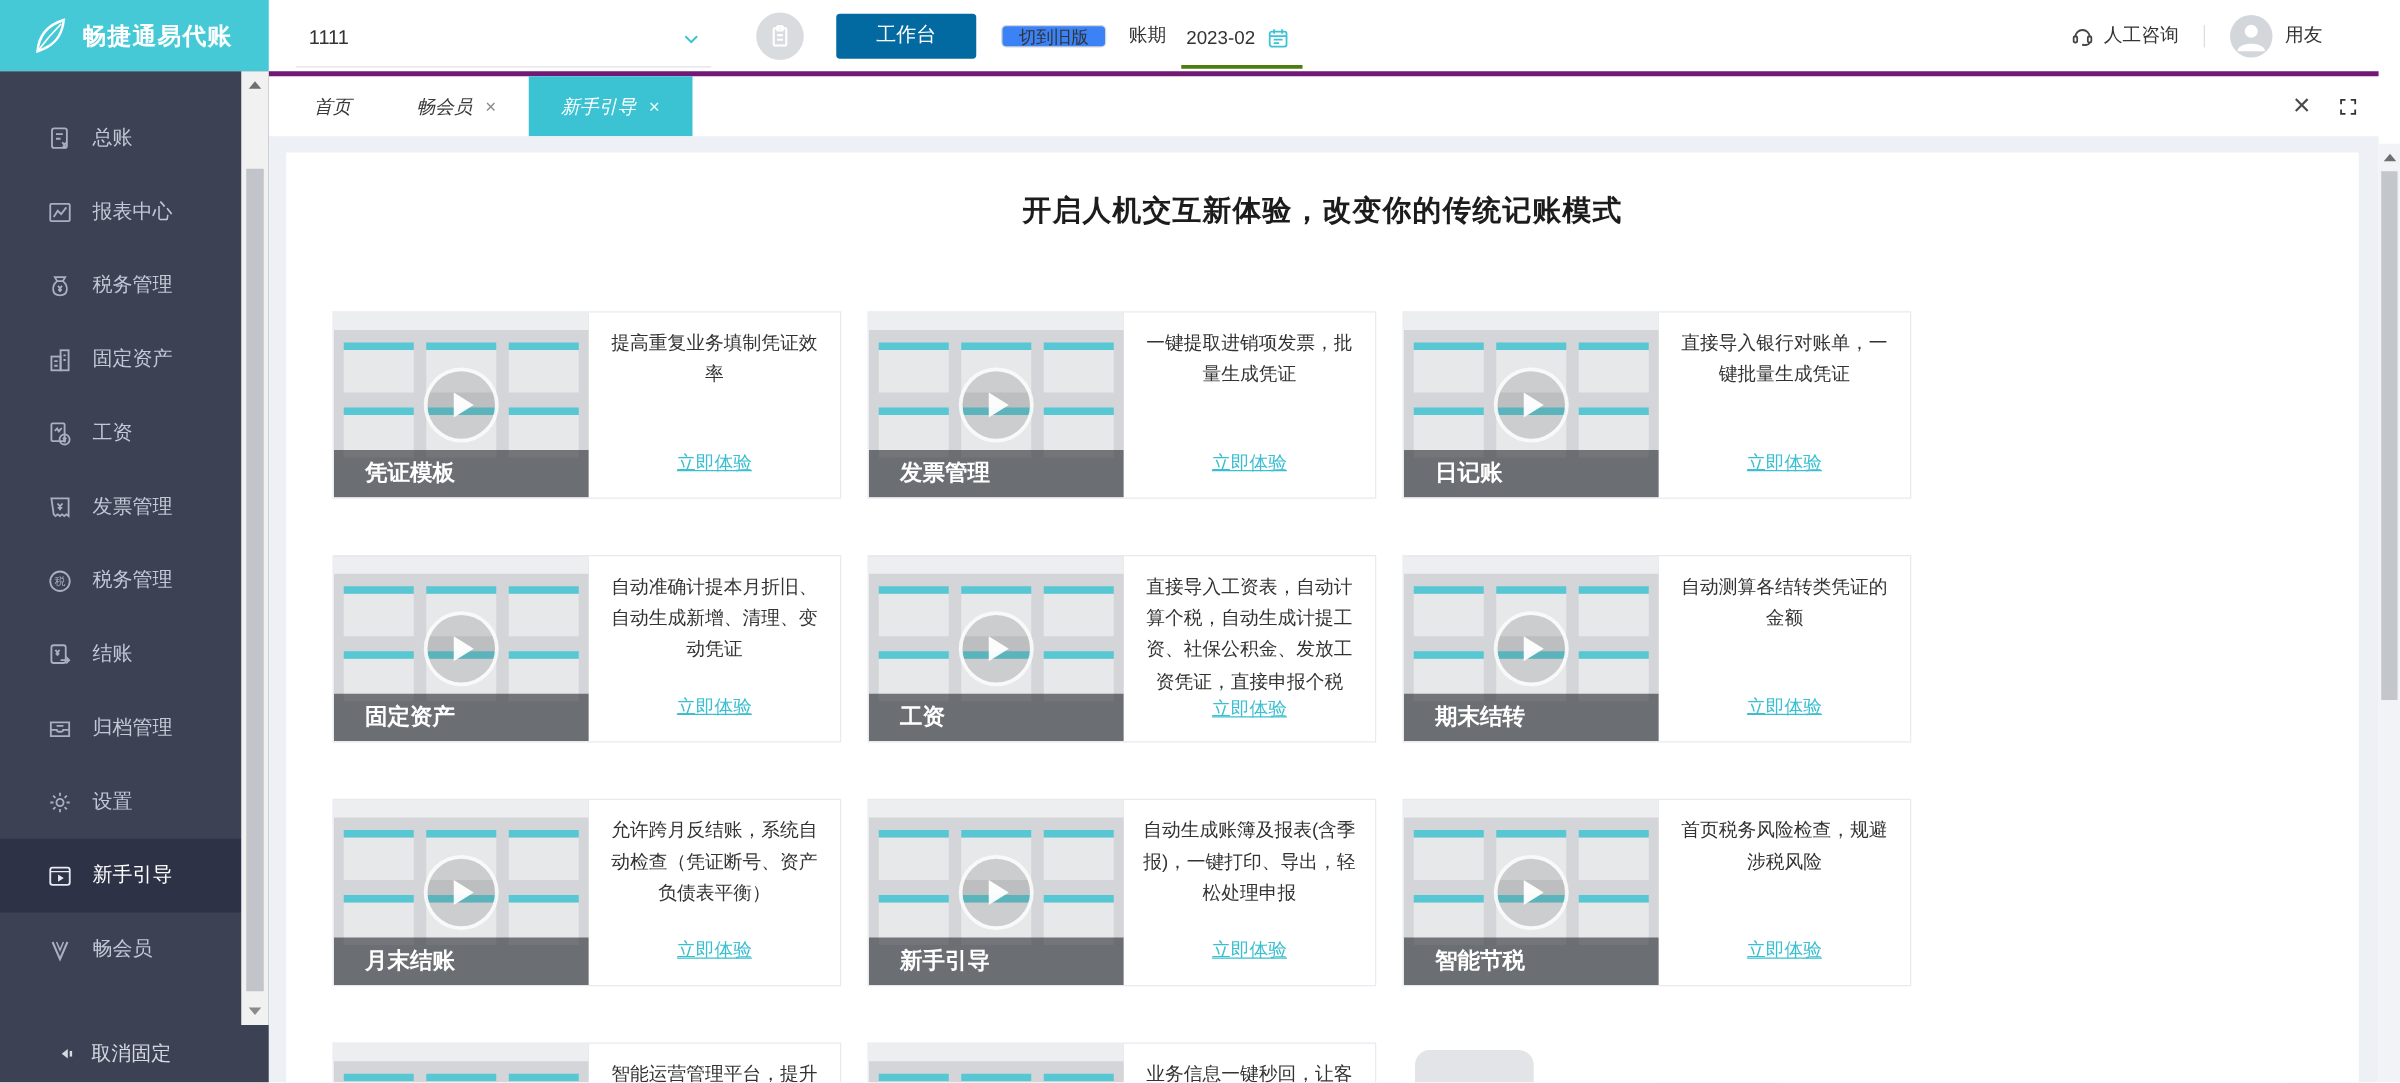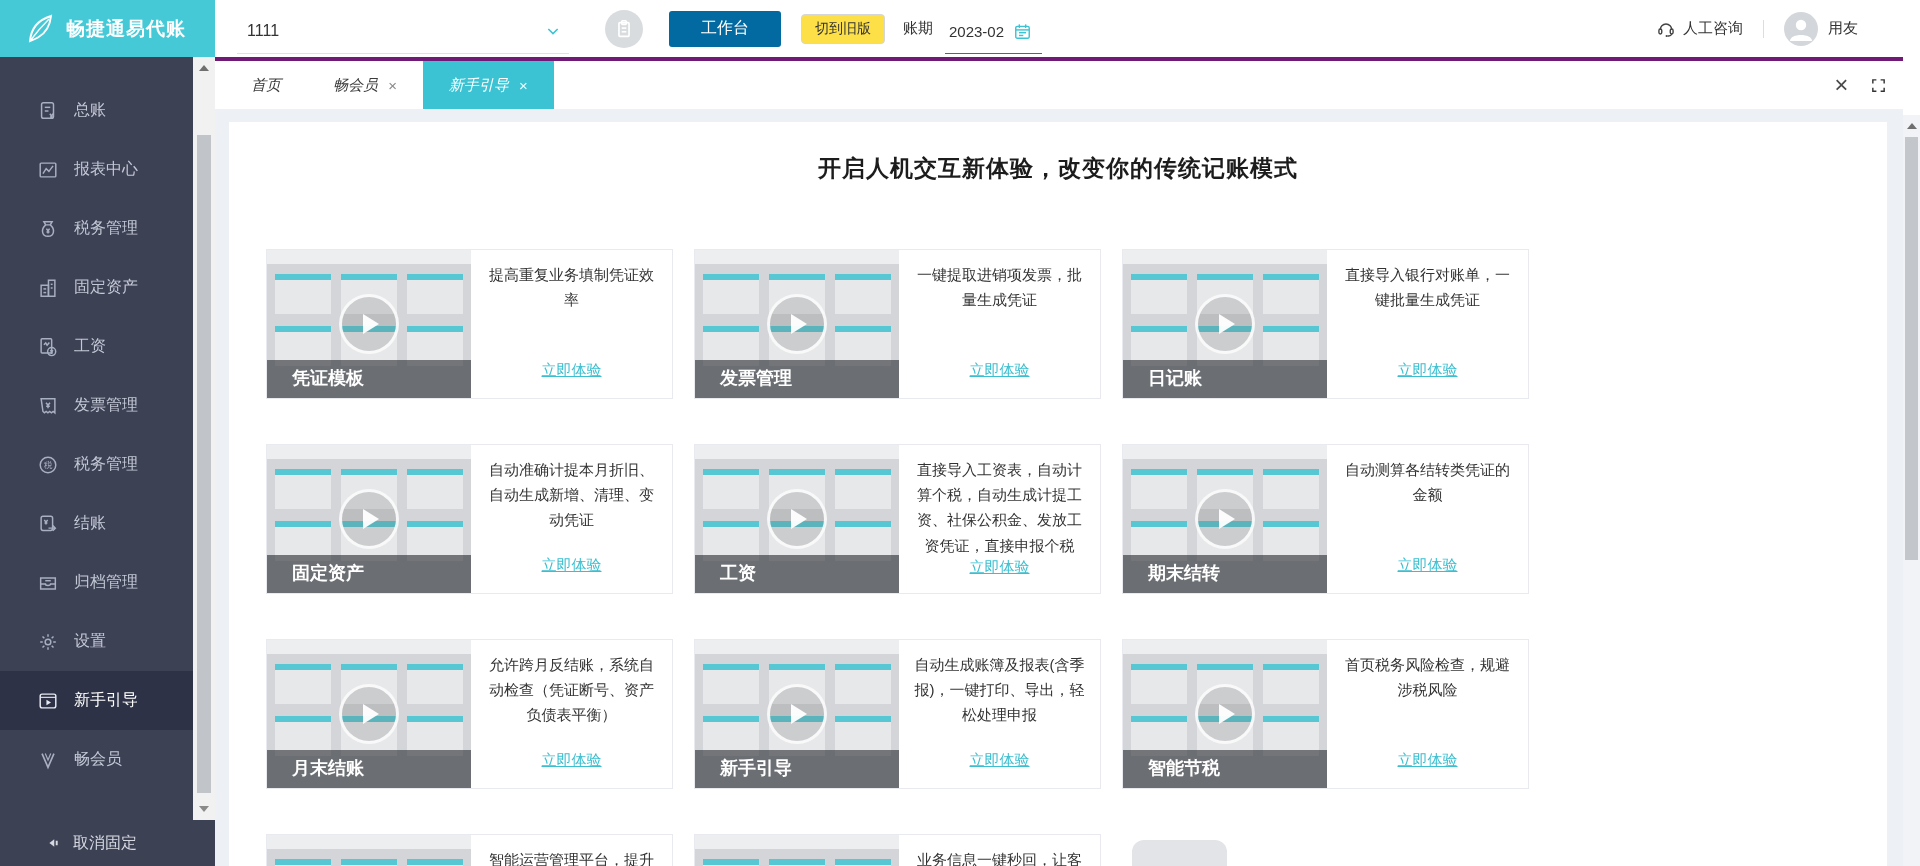--- a/index.html
+++ b/index.html
@@ -15,25 +15,25 @@
   .logo-text{font-size:19px;font-weight:bold;letter-spacing:1px;}
   .header-main{flex:1;display:flex;align-items:center;min-width:0;}
   .account{width:332px;margin-left:22px;height:44px;margin-top:6px;display:flex;
            align-items:center;justify-content:space-between;border-bottom:1px solid #dfe1e4;
            padding:0 8px 0 10px;box-sizing:border-box;cursor:pointer;}
   .account-value{font-size:16px;color:#333;}
   .icon-circle{width:38px;height:38px;border-radius:50%;background:#d9dcdf;display:flex;
                align-items:center;justify-content:center;margin-left:36px;cursor:pointer;flex:none;}
   .btn-teal{margin-left:26px;width:112px;height:36px;background:#0369a1;color:#fff;border:none;
             font-size:16px;border-radius:3px;cursor:pointer;font-family:inherit;}
-  .btn-outline{margin-left:20px;height:30px;padding:0 13px;background:#fde047;border:1px solid #d4d6d9;
+  .btn-outline{margin-left:20px;height:18px;padding:0 13px;background:#3b82f6;border:1px solid #d4d6d9;
                border-radius:4px;font-size:14px;color:#333;cursor:pointer;font-family:inherit;}
   .period-label{margin-left:18px;font-size:15px;color:#333;}
   .period{margin-left:12px;height:44px;margin-top:6px;display:flex;align-items:center;gap:9px;
-          border-bottom:1px solid #4d7c0f;padding:0 10px 0 4px;font-size:15px;color:#333;cursor:pointer;}
+          border-bottom:3px solid #4d7c0f;padding:0 10px 0 4px;font-size:15px;color:#333;cursor:pointer;}
   .header-right{margin-left:auto;display:flex;align-items:center;padding-right:62px;}
   .consult{display:flex;align-items:center;gap:7px;font-size:15px;color:#333;cursor:pointer;}
   .vdivider{width:1px;height:18px;background:#ddd;margin:0 20px;}
   .user{display:flex;align-items:center;gap:10px;cursor:pointer;}
   .avatar{width:34px;height:34px;border-radius:50%;background:#d3d6da;display:flex;
           align-items:center;justify-content:center;overflow:hidden;}
   .user-name{font-size:15px;color:#333;}
   
   .app-body{display:flex;height:809px;}
   .sidebar{width:215px;background:#3d4154;position:relative;flex:none;}

